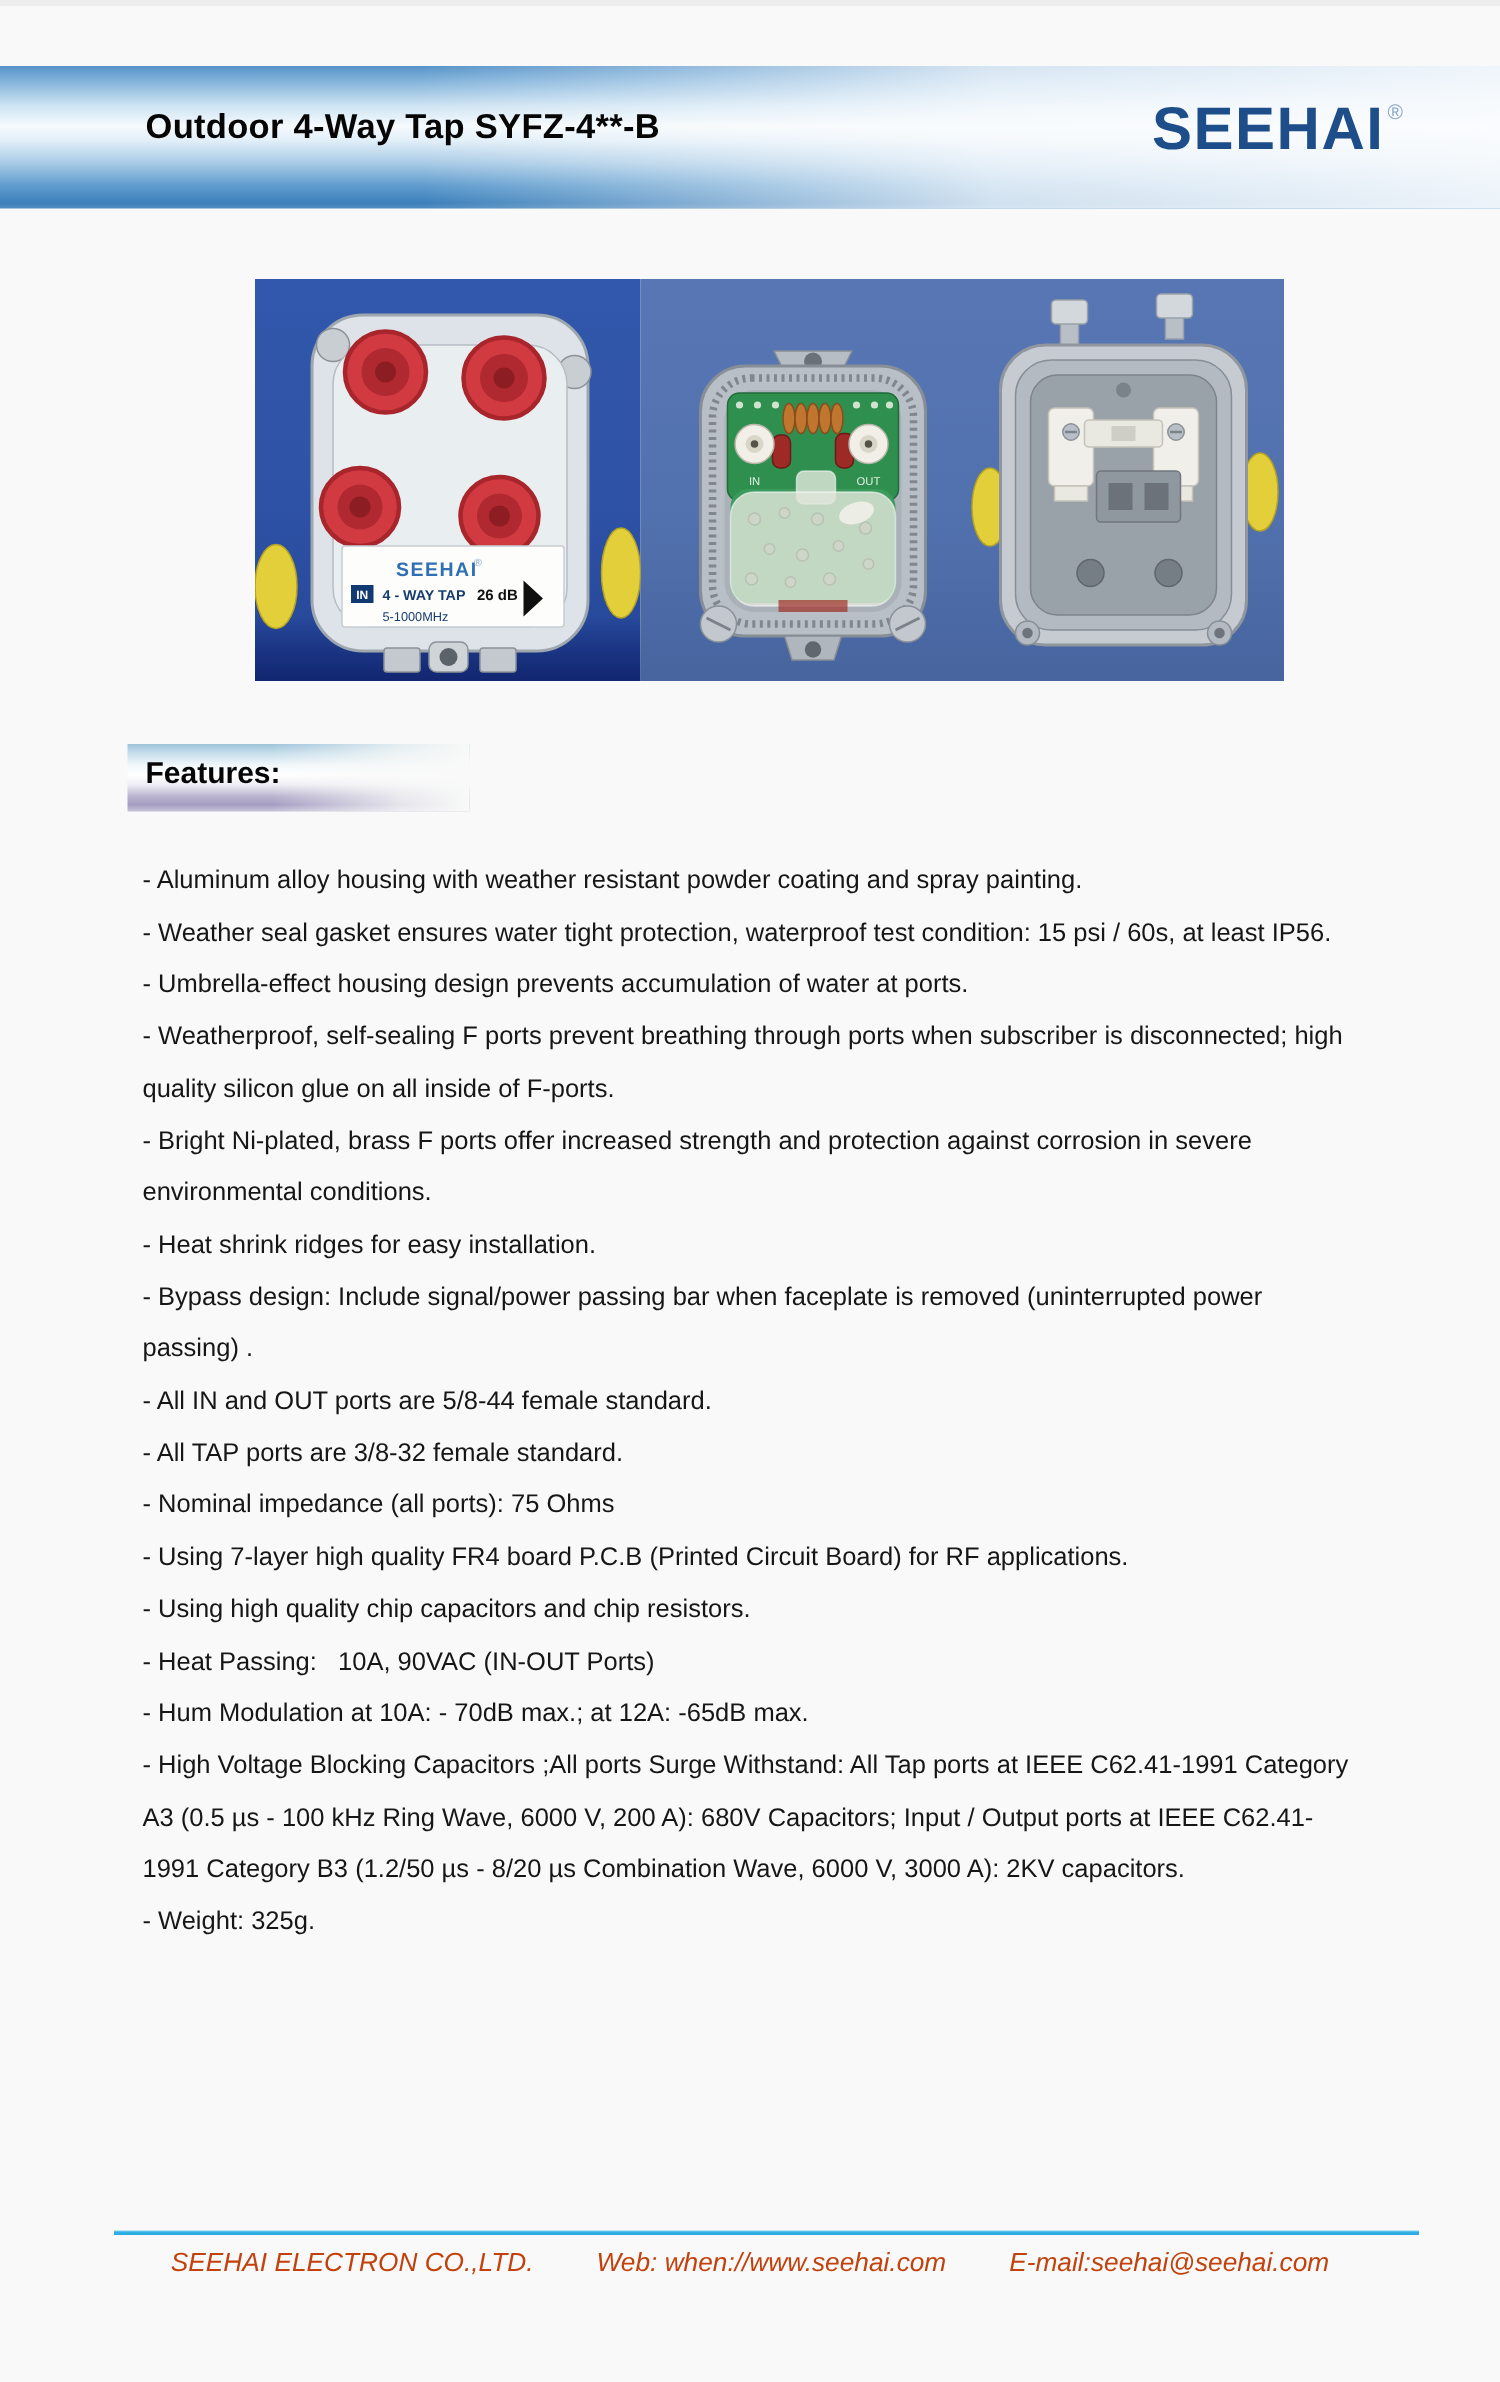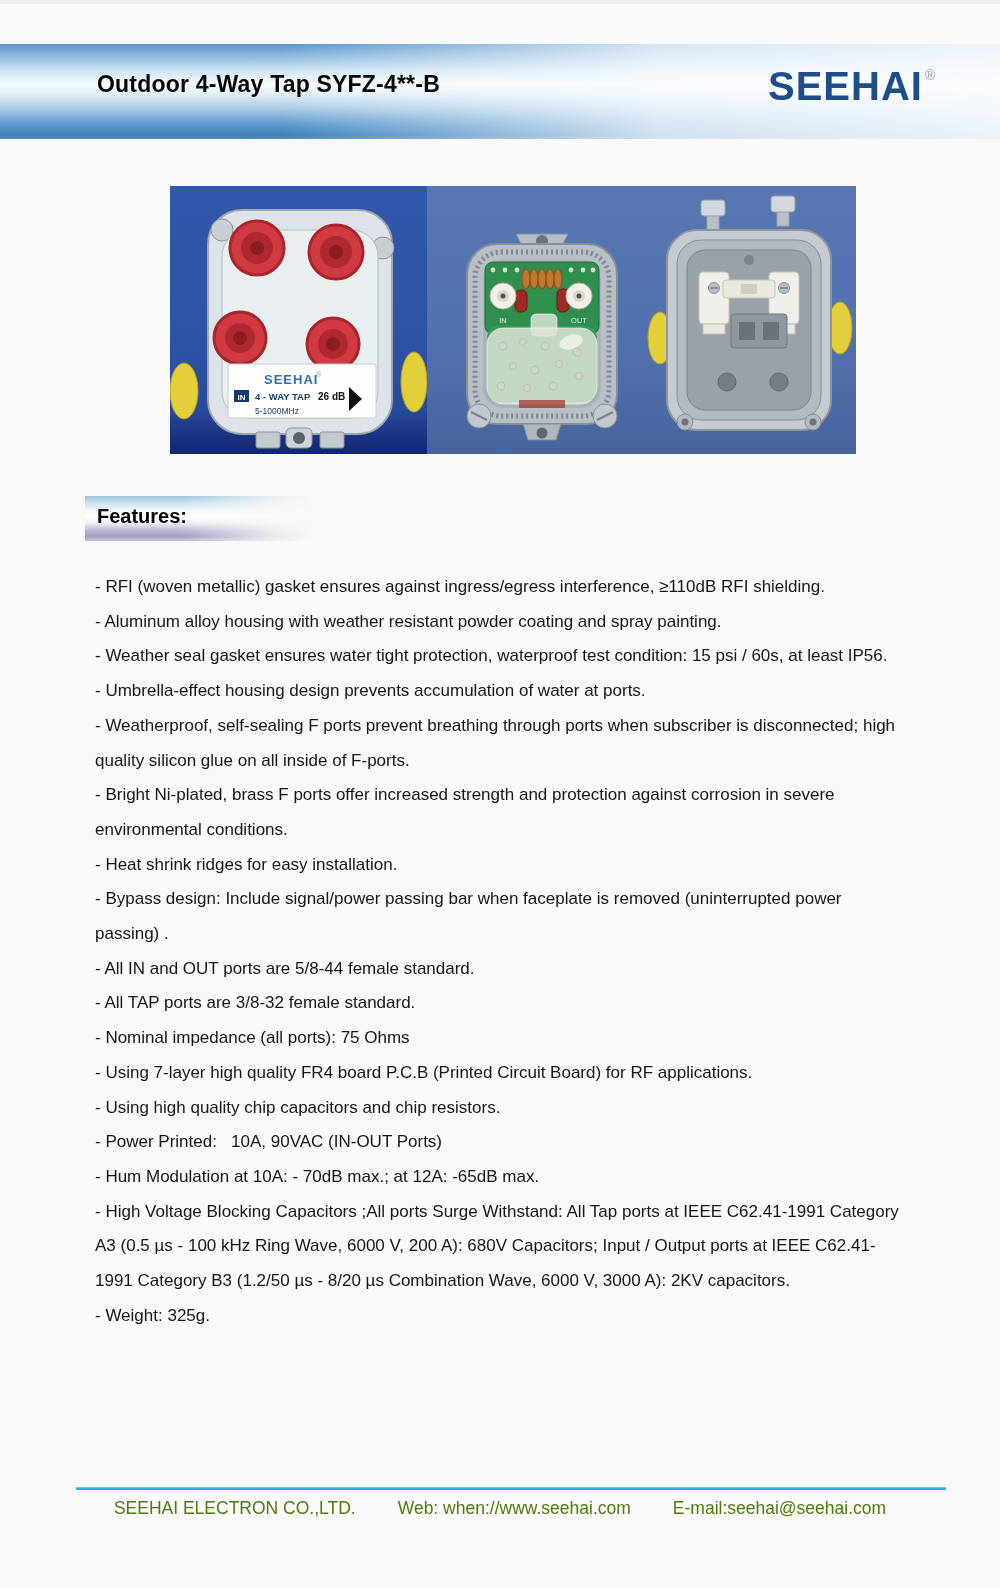--- a/index.html
+++ b/index.html
@@ -75,21 +75,21 @@
   }
 
   
   .footer-line {
     position:absolute; left:76px; top:1483px; width:870px; height:3px;
     background:linear-gradient(180deg,#7fd0f0 0%, #2fafe5 45%, #2fa8e0 100%);
   }
   .footer-text {
     position:absolute; left:0; top:1494px; width:1000px;
     display:flex; justify-content:center; gap:42px;
-    font-size:17.5px; color:#4d7c0f;
+    font-size:17.5px; color:#c2410c;font-style:italic;
   }
 </style>
 </head>
 <body>
 
 <div class="page">
 
   <div class="header-band">
     <div class="header-title">Outdoor 4-Way Tap SYFZ-4**-B</div>
     <div class="brand-logo"><span>SEEHAI</span><span class="reg">®</span></div>
@@ -271,34 +271,33 @@
         </g>
       </svg>
     </div>
   </div>
 
   <div class="features-band">
     <div class="features-title">Features:</div>
   </div>
 
   <div class="features-list">
-    <p>- RFI (woven metallic) gasket ensures against ingress/egress interference, ≥110dB RFI shielding.</p>
     <p>- Aluminum alloy housing with weather resistant powder coating and spray painting.</p>
     <p>- Weather seal gasket ensures water tight protection, waterproof test condition: 15 psi / 60s, at least IP56.</p>
     <p>- Umbrella-effect housing design prevents accumulation of water at ports.</p>
     <p>- Weatherproof, self-sealing F ports prevent breathing through ports when subscriber is disconnected; high quality silicon glue on all inside of F-ports.</p>
     <p>- Bright Ni-plated, brass F ports offer increased strength and protection against corrosion in severe environmental conditions.</p>
     <p>- Heat shrink ridges for easy installation.</p>
     <p>- Bypass design: Include signal/power passing bar when faceplate is removed (uninterrupted power passing) .</p>
     <p>- All IN and OUT ports are 5/8-44 female standard.</p>
     <p>- All TAP ports are 3/8-32 female standard.</p>
     <p>- Nominal impedance (all ports): 75 Ohms</p>
     <p>- Using 7-layer high quality FR4 board P.C.B (Printed Circuit Board) for RF applications.</p>
     <p>- Using high quality chip capacitors and chip resistors.</p>
-    <p>- Power Printed:   10A, 90VAC (IN-OUT Ports)</p>
+    <p>- Heat Passing:   10A, 90VAC (IN-OUT Ports)</p>
     <p>- Hum Modulation at 10A: - 70dB max.; at 12A: -65dB max.</p>
     <p>- High Voltage Blocking Capacitors ;All ports Surge Withstand: All Tap ports at IEEE C62.41-1991 Category A3 (0.5 µs - 100 kHz Ring Wave, 6000 V, 200 A): 680V Capacitors; Input / Output ports at IEEE C62.41-1991 Category B3 (1.2/50 µs - 8/20 µs Combination Wave, 6000 V, 3000 A): 2KV capacitors.</p>
     <p>- Weight: 325g.</p>
   </div>
 
   <div class="footer-line"></div>
   <div class="footer-text">
     <span>SEEHAI ELECTRON CO.,LTD.</span>
     <span>Web: when://www.seehai.com</span>
     <span>E-mail:seehai@seehai.com</span>

